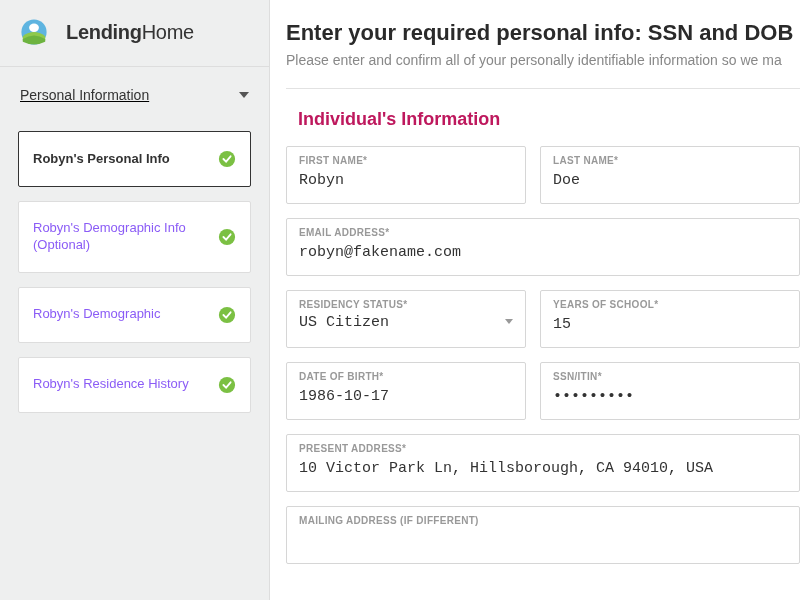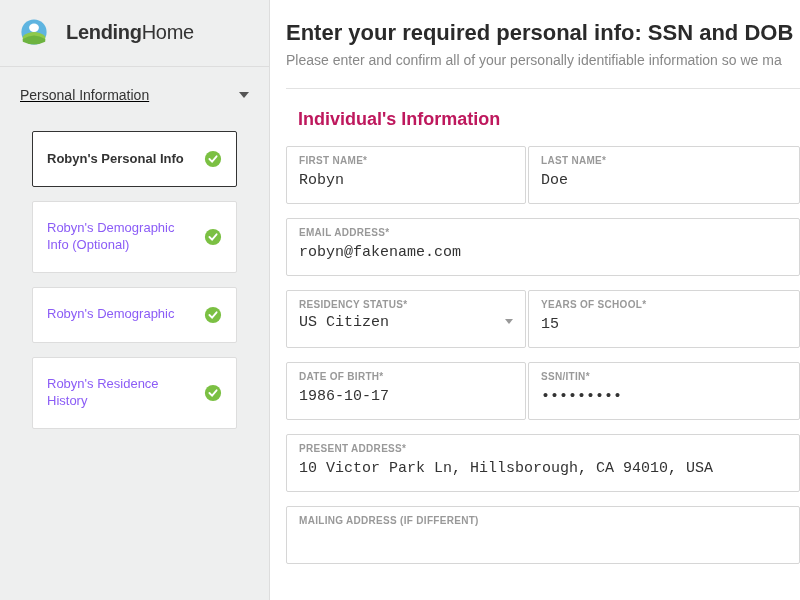--- a/index.html
+++ b/index.html
@@ -47,21 +47,21 @@
   font-size: 14px;
   color: #333;
   font-weight: 500;
 }
 .dropdown-caret {
   width: 0; height: 0;
   border-left: 5px solid transparent;
   border-right: 5px solid transparent;
   border-top: 6px solid #555;
 }
-.nav-list { padding: 8px 32px; }
+.nav-list { padding: 8px 18px; }
 .nav-item {
   background: #fff;
   border: 1px solid #ddd;
   border-radius: 2px;
   padding: 18px 14px;
   margin-bottom: 14px;
   display: flex;
   align-items: center;
   justify-content: space-between;
   cursor: pointer;
@@ -104,21 +104,21 @@
 }
 .section-title {
   font-size: 18px;
   font-weight: 700;
   color: #be185d;
   margin-bottom: 16px;
   margin-left: 12px;
 }
 .form-row {
   display: flex;
-  gap: 2px;
+  gap: 14px;
   margin-bottom: 14px;
 }
 .field {
   border: 1px solid #d6d6d6;
   border-radius: 2px;
   padding: 8px 12px 10px 12px;
   background: #fff;
   flex: 1;
   position: relative;
   min-height: 58px;

